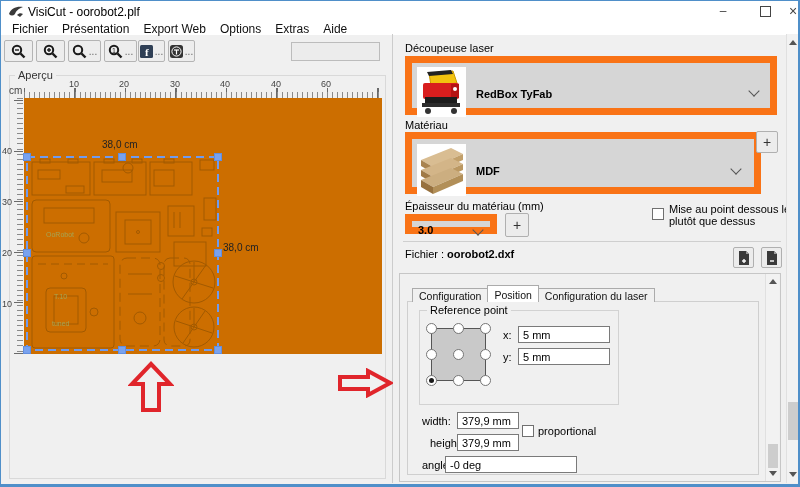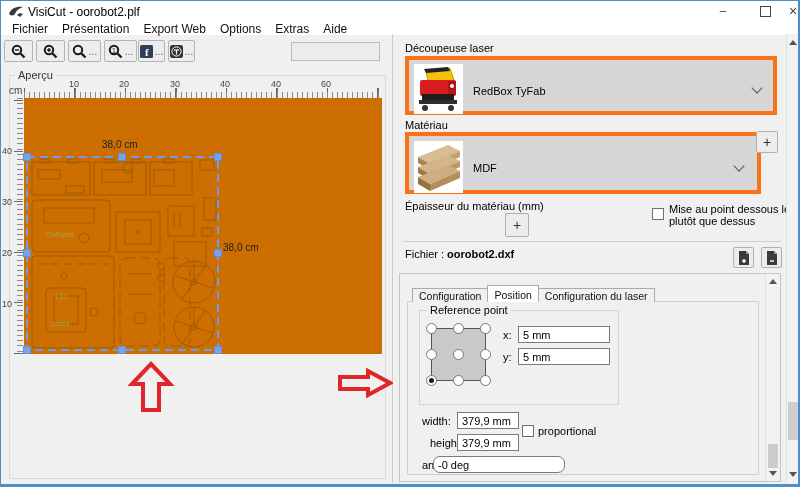--- a/index.html
+++ b/index.html
@@ -31,21 +31,21 @@
     background:repeating-linear-gradient(to bottom,#8a8a8a 0 1px,transparent 1px 5.05px);}
   #vmajor{position:absolute;left:13px;top:99px;width:9px;height:255px;
     background:repeating-linear-gradient(to bottom,#6a6a6a 0 1px,transparent 1px 50.6px);}
   #canvas{position:absolute;left:23px;top:97px;width:358px;height:256px;background:#cc6e00;}
   .handle{position:absolute;width:8px;height:8px;background:#79a2ee;border:1px solid #628ede;box-sizing:border-box;}
   .dimlabel{position:absolute;font-size:10px;color:#222;}
   .engraving-text{position:absolute;font-size:7px;color:#9fae62;opacity:.85;}
   
   #splitter{position:absolute;left:391px;top:33px;width:1px;height:449px;background:#cccccc;}
   
-  .combo{position:absolute;box-sizing:border-box;background:#d6d6d6;border:4px solid #f97316;}
+  .combo{position:absolute;box-sizing:border-box;background:#d6d6d6;border:7px solid #f97316;font-weight:bold;}
   .combo .imgbox{position:absolute;left:5px;background:#fff;}
   .combo .val{position:absolute;font-size:11px;color:#000;}
   .chev{position:absolute;width:7px;height:7px;border-right:1.5px solid #555;border-bottom:1.5px solid #555;transform:rotate(45deg);}
   .plusbtn{position:absolute;box-sizing:border-box;background:#ececec;border:1px solid #b0b0b0;border-radius:2px;
            font-size:14px;color:#333;text-align:center;}
   .checkbox{position:absolute;width:12px;height:12px;background:#fff;border:1px solid #707070;box-sizing:border-box;}
   .tb{position:absolute;box-sizing:border-box;border:1px solid #7a7a7a;background:#fff;font-size:11px;
       font-family:"Liberation Sans",sans-serif;padding:1px 4px;}
   .docbtn{position:absolute;width:21px;height:21px;box-sizing:border-box;background:#ececec;border:1px solid #b0b0b0;border-radius:2px;
           display:flex;align-items:center;justify-content:center;}
@@ -285,20 +285,24 @@
           <polygon points="4,36 16,43 16,50 4,43" fill="#97713e"></polygon>
           <polygon points="16,43 46,30 46,37 16,50" fill="#b28f58"></polygon>
       </svg>
     </div>
     <span class="val" style="left:64px;top:26px;">MDF</span>
     <span class="chev" style="right:14px;top:26px;"></span>
   </div>
   <div class="plusbtn" style="left:755px;top:130px;width:22px;height:22px;line-height:20px;">+</div>
 
   <span class="lbl" style="left:404px;top:199px;">Épaisseur du matériau (mm)</span>
+  <div class="combo" style="left:404px;top:213px;width:92px;height:20px;">
+    <span class="val" style="left:6px;top:3px;">3.0</span>
+    <span class="chev" style="right:8px;top:5px;"></span>
+  </div>
   <div class="plusbtn" style="left:504px;top:212px;width:24px;height:24px;line-height:22px;">+</div>
 
   <div class="checkbox" style="left:651px;top:207px;"></div>
   <span class="lbl" style="left:668px;top:202px;">Mise au point dessous le matériau,</span>
   <span class="lbl" style="left:668px;top:214px;">plutôt que dessus</span>
 
   <div id="sep1"></div>
 
   <span class="lbl" style="left:404px;top:247px;">Fichier :</span>
   <span class="lbl" style="left:446px;top:247px;font-weight:bold;">oorobot2.dxf</span>
@@ -344,21 +348,21 @@
   <span class="lbl" style="left:502px;top:350px;">y:</span>
   <input class="tb" style="left: 517px; top: 347px; width: 92px; height: 17px;" value="5 mm">
 
   <span class="lbl" style="left:421px;top:414px;">width:</span>
   <input class="tb" style="left: 456px; top: 411px; width: 62px; height: 17px;" value="379,9 mm">
   <div class="checkbox" style="left:521px;top:424px;"></div>
   <span class="lbl" style="left:537px;top:424px;">proportional</span>
   <span class="lbl" style="left:421px;top:436px;margin-left:8px;">height:</span>
   <input class="tb" style="left: 456px; top: 433px; width: 62px; height: 17px;" value="379,9 mm">
   <span class="lbl" style="left:421px;top:458px;">angle:</span>
-  <input class="tb" style="left: 432px; top: 455px; width: 132px; height: 17px; border-radius: 7px;" value="-0 deg">
+  <input class="tb" style="left: 444px; top: 455px; width: 132px; height: 17px;" value="-0 deg">
 
   <div class="sb" style="left:764px;top:273px;width:14px;height:207px;">
     <div class="tri-up" style="left:3px;top:5px;"></div>
     <div class="sb-thumb" style="top:170px;height:24px;left:2px;"></div>
     <div class="tri-down" style="left:3px;bottom:5px;"></div>
   </div>
 
   <div class="sb" style="left:785px;top:33px;width:13px;height:449px;">
     <div class="tri-up" style="left:2px;top:6px;"></div>
     <div class="sb-thumb" style="top:368px;height:38px;"></div>

